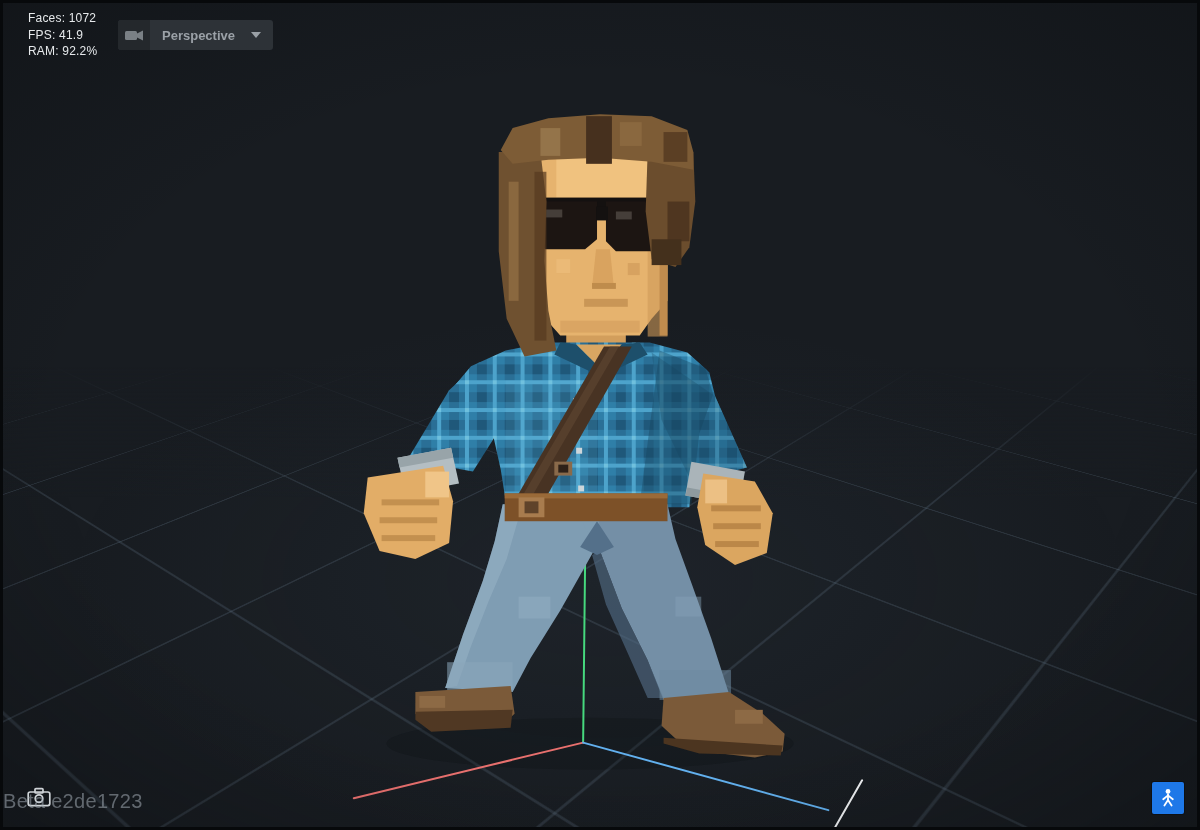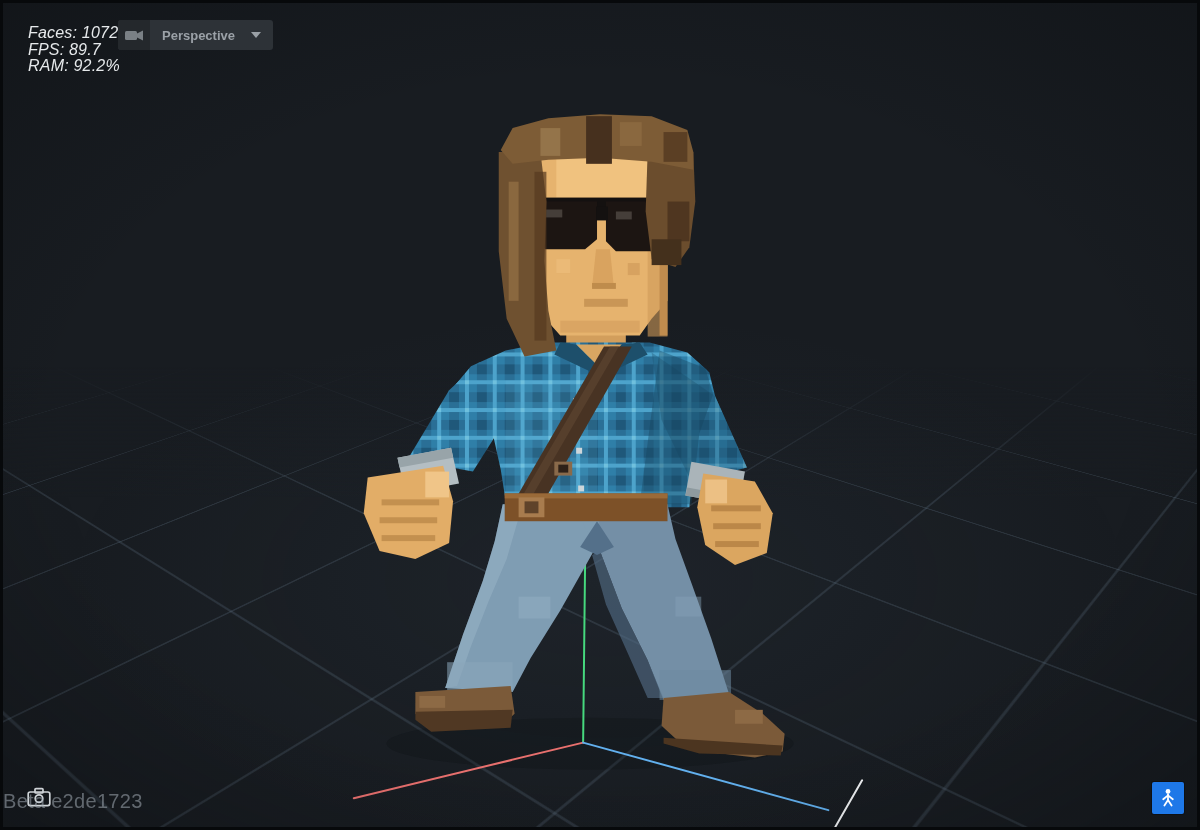--- a/index.html
+++ b/index.html
@@ -32,22 +32,22 @@
     background:radial-gradient(ellipse 760px 380px at 50% 70%, rgba(82,102,122,0.10), rgba(82,102,122,0) 70%);
   }
   .vignette{
     position:absolute;inset:0;pointer-events:none;
     background:radial-gradient(ellipse 980px 640px at 50% 52%, rgba(0,0,0,0) 55%, rgba(6,8,10,0.40) 100%);
   }
   .scene{position:absolute;inset:0;width:100%;height:100%;}
 
   
   .stats{
-    position:absolute;left:25px;top:22px;color:#e6e9eb;
-    font-size:16px;line-height:16.5px;letter-spacing:.2px;font-style:italic;
+    position:absolute;left:25px;top:7px;color:#e6e9eb;
+    font-size:12px;line-height:16.5px;letter-spacing:.2px;
   }
   .mode-btn{
     position:absolute;left:115px;top:17px;height:30px;
     display:flex;align-items:center;
     background:#2d3237;border-radius:3px;cursor:pointer;
     padding-right:12px;
   }
   .mode-btn .icon-seg{
     width:32px;height:30px;display:flex;align-items:center;justify-content:center;
     background:#24282c;border-radius:3px 0 0 3px;
@@ -230,21 +230,21 @@
           <rect x="664" y="130" width="24" height="30" fill="#5b3f24"></rect>
         </g>
       </g>
     </g>
   </svg>
 
   <div class="vignette"></div>
 
   <div class="stats">
     <div>Faces: 1072</div>
-    <div>FPS: 89.7</div>
+    <div>FPS: 41.9</div>
     <div>RAM: 92.2%</div>
   </div>
 
   <div class="mode-btn">
     <span class="icon-seg">
       <svg width="20" height="16" viewBox="0 0 20 16">
         <rect x="1" y="4" width="12" height="9" rx="1.5" fill="#7a8085"></rect>
         <polygon points="13,6.5 19,3.5 19,13.5 13,10.5" fill="#7a8085"></polygon>
       </svg>
     </span>

